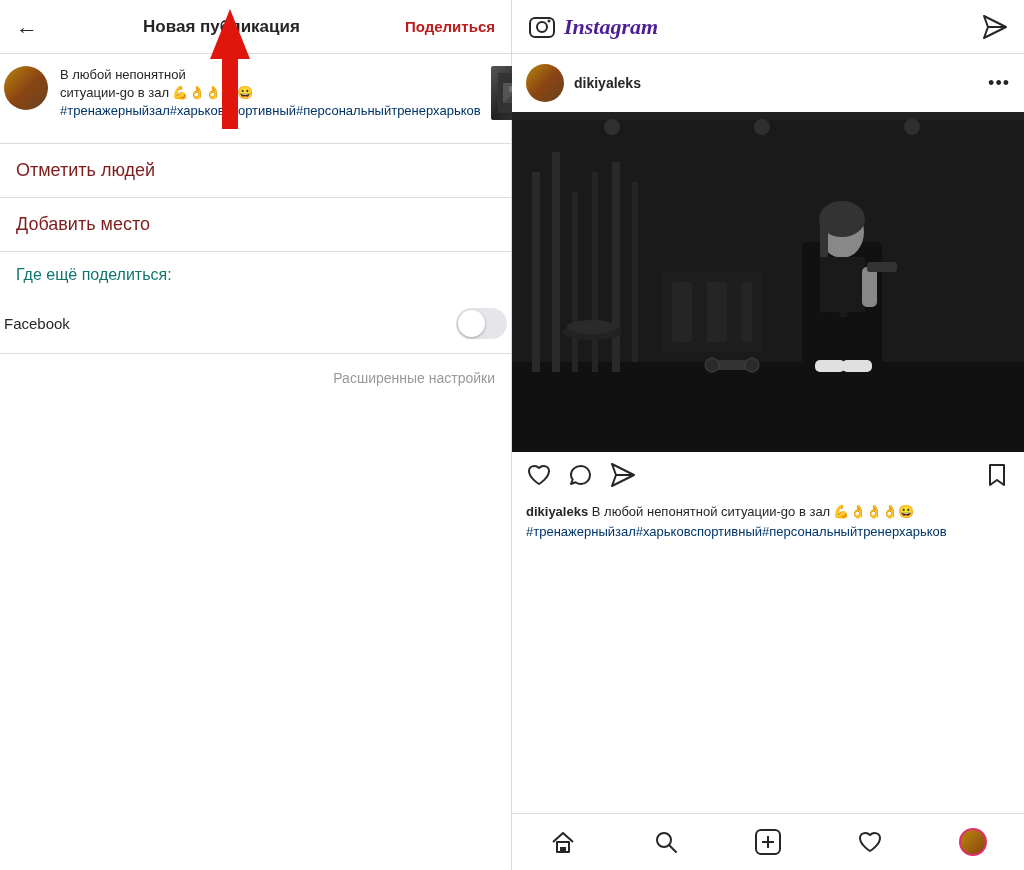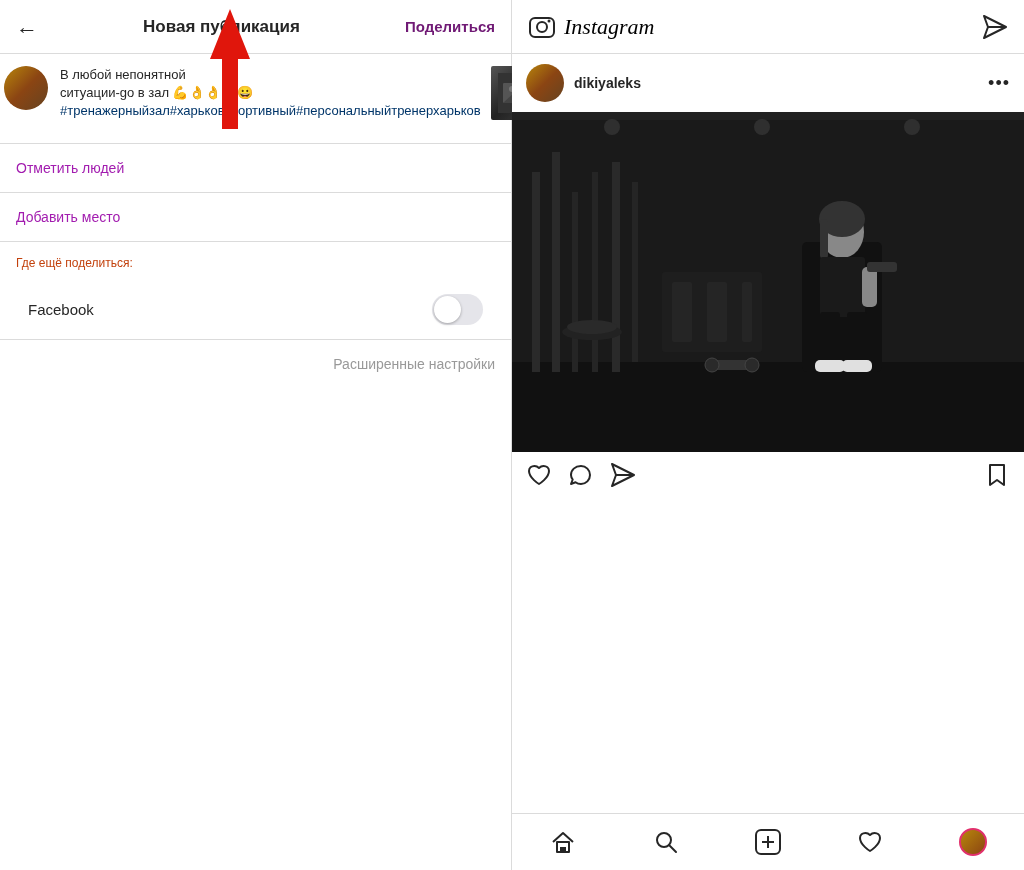--- a/index.html
+++ b/index.html
@@ -38,21 +38,21 @@
     }
 
     .header-title {
       font-size: 17px;
       font-weight: 600;
       color: #262626;
     }
 
     .header-share {
       font-size: 15px;
-      color: #701a75;
+      color: #b91c1c;
       font-weight: 600;
       cursor: pointer;
     }
 
     .post-preview {
       display: flex;
       align-items: flex-start;
       padding: 12px 4px;
       border-bottom: 1px solid #dbdbdb;
       min-height: 90px;
@@ -99,36 +99,36 @@
       border-radius: 2px;
       background: linear-gradient(135deg, #555 0%, #222 50%, #444 100%);
       display: flex;
       align-items: center;
       justify-content: center;
     }
 
     .menu-item {
       padding: 16px 16px;
       border-bottom: 1px solid #dbdbdb;
-      font-size: 14px;
-      color: #a21caf;
+      font-size: 18px;
+      color: #7f1d1d;
       cursor: pointer;
     }
 
     .section-header {
       padding: 14px 16px 10px;
-      font-size: 12px;
-      color: #c2410c;
+      font-size: 16px;
+      color: #0f766e;
     }
 
     .toggle-row {
       display: flex;
       align-items: center;
       justify-content: space-between;
-      padding: 14px 28px;
+      padding: 14px 4px;
       border-bottom: 1px solid #dbdbdb;
     }
 
     .toggle-label {
       font-size: 15px;
       color: #262626;
     }
 
     .toggle {
       width: 51px;
@@ -203,23 +203,23 @@
     }
 
     .ig-camera-icon {
       width: 28px;
       height: 28px;
     }
 
     .ig-logo-text {
       font-family: 'Georgia', serif;
       font-size: 22px;
-      color: #000000;
+      color: #4c1d95;
       font-style: italic;
-      font-weight: normal;
+      font-weight: bold;
     }
 
     .ig-post-header {
       display: flex;
       align-items: center;
       padding: 10px 14px;
       justify-content: space-between;
     }
 
     .ig-post-user {
@@ -476,20 +476,26 @@
       <svg width="26" height="26" viewBox="0 0 26 26">
         <polygon points="2,2 24,13 2,24 6,13" fill="none" stroke="#262626" stroke-width="2" stroke-linejoin="round"></polygon>
         <line x1="6" y1="13" x2="24" y2="13" stroke="#262626" stroke-width="2"></line>
       </svg>
     </div>
     <svg width="26" height="26" viewBox="0 0 26 26">
       <path d="M6 3 L20 3 L20 23 L13 18 L6 23 Z" fill="none" stroke="#262626" stroke-width="2" stroke-linejoin="round"></path>
     </svg>
   </div>
 
+  <div class="ig-caption">
+    <span class="ig-caption-user">dikiyaleks</span>
+    <span> В любой непонятной ситуации-go в зал 💪👌👌👌😀</span>
+    <br>
+    <span class="ig-caption-hashtags">#тренажерныйзал#харьковспортивный#персональныйтренерхарьков</span>
+  </div>
 
   <div class="ig-bottom-nav">
     <div class="ig-nav-icon">
       <svg width="26" height="26" viewBox="0 0 26 26">
         <path d="M3 13 L13 4 L23 13" fill="none" stroke="#262626" stroke-width="2" stroke-linejoin="round"></path>
         <rect x="7" y="13" width="12" height="10" fill="none" stroke="#262626" stroke-width="2" stroke-linejoin="round"></rect>
         <rect x="10" y="18" width="6" height="5" fill="#262626"></rect>
       </svg>
     </div>
     <div class="ig-nav-icon">

